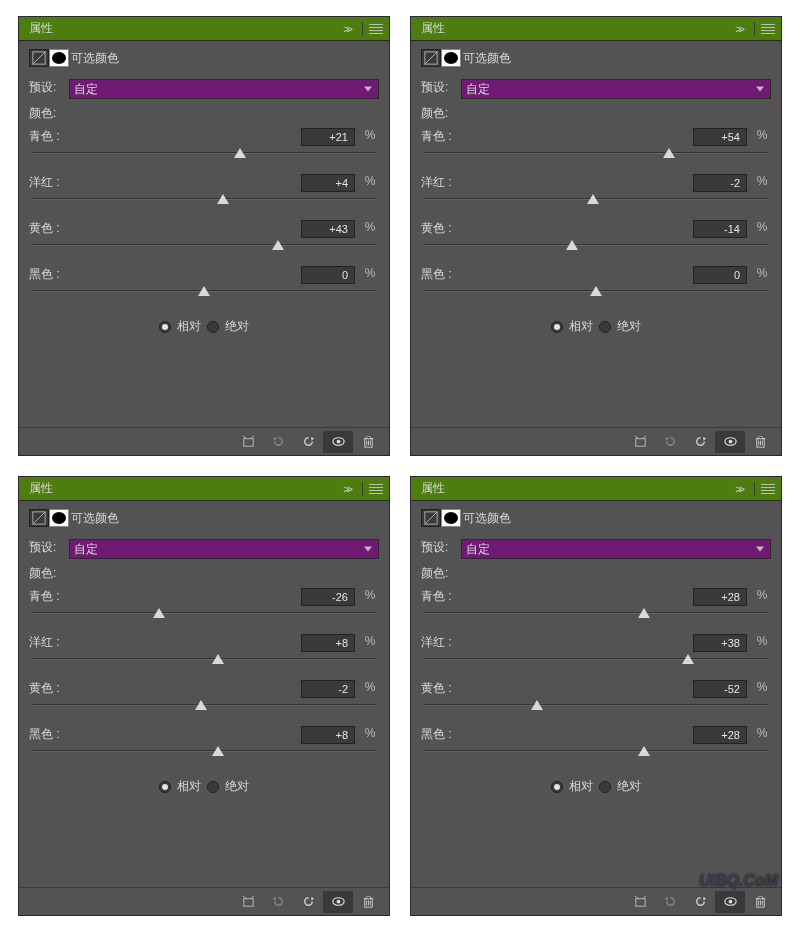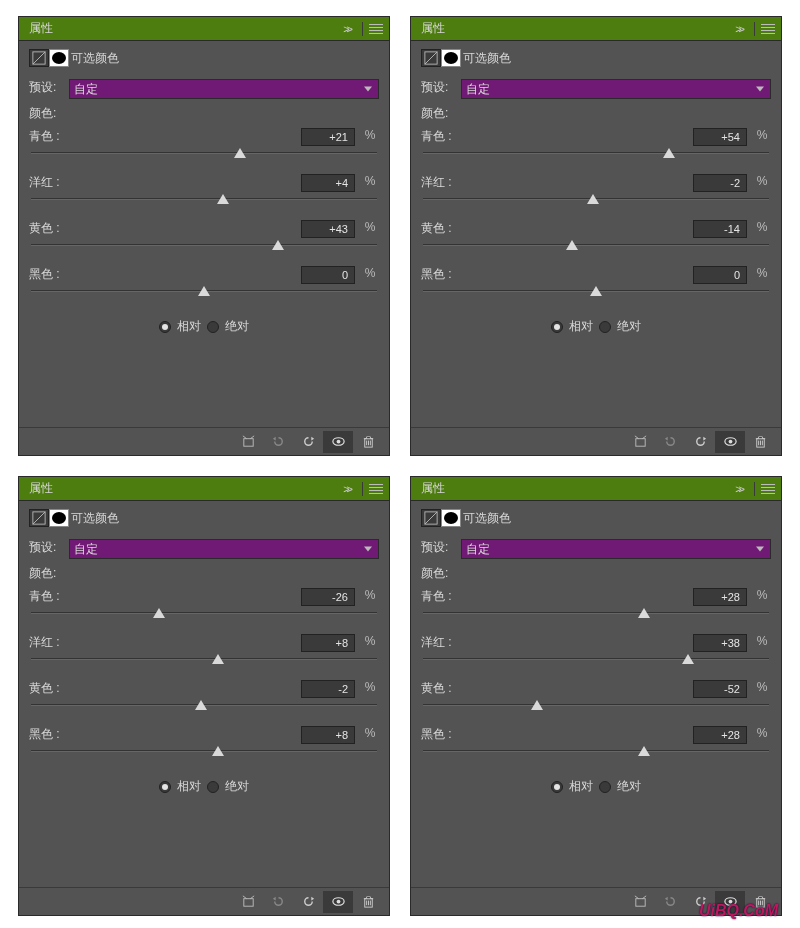--- a/index.html
+++ b/index.html
@@ -33,21 +33,21 @@
 .rail{position:absolute;left:0;right:0;top:4px;height:2px;background:#444;border-top:1px solid #333;border-bottom:1px solid #666}
 .thumb{position:absolute;top:0;width:0;height:0;border-left:6px solid transparent;border-right:6px solid transparent;border-bottom:10px solid #d9d9d9;transform:translateX(-6px)}
 .radios{display:flex;justify-content:center;gap:6px;margin-top:6px}
 .radio{display:flex;align-items:center;gap:6px}
 .rdot{width:12px;height:12px;border-radius:50%;background:#3a3a3a;border:1px solid #222;display:flex;align-items:center;justify-content:center}
 .rdot.on::after{content:"";width:6px;height:6px;border-radius:50%;background:#e4e4e4}
 .footer{display:flex;justify-content:flex-end;align-items:center;gap:0;height:28px;border-top:1px solid #3a3a3a;padding:0 6px;background:#535353}
 .fbtn{width:30px;height:22px;display:flex;align-items:center;justify-content:center;color:#bbb}
 .fbtn.on{background:#3a3a3a}
 .fbtn svg{width:15px;height:15px}
-.watermark{position:absolute;right:22px;bottom:8px;font-size:16px;color:#be185d;font-style:italic;font-weight:bold;text-shadow:0 0 2px #003}
+.watermark{position:absolute;right:22px;bottom:38px;font-size:16px;color:#404040;font-style:italic;font-weight:bold;text-shadow:0 0 2px #003}
 </style>
 </head>
 <body>
 
 <div class="grid" id="grid">
   <div class="panel">
     <div class="titlebar">
       <span class="title">属性</span>
       <span class="chevrons">&gt;&gt;</span>
       <span class="sep"></span>

